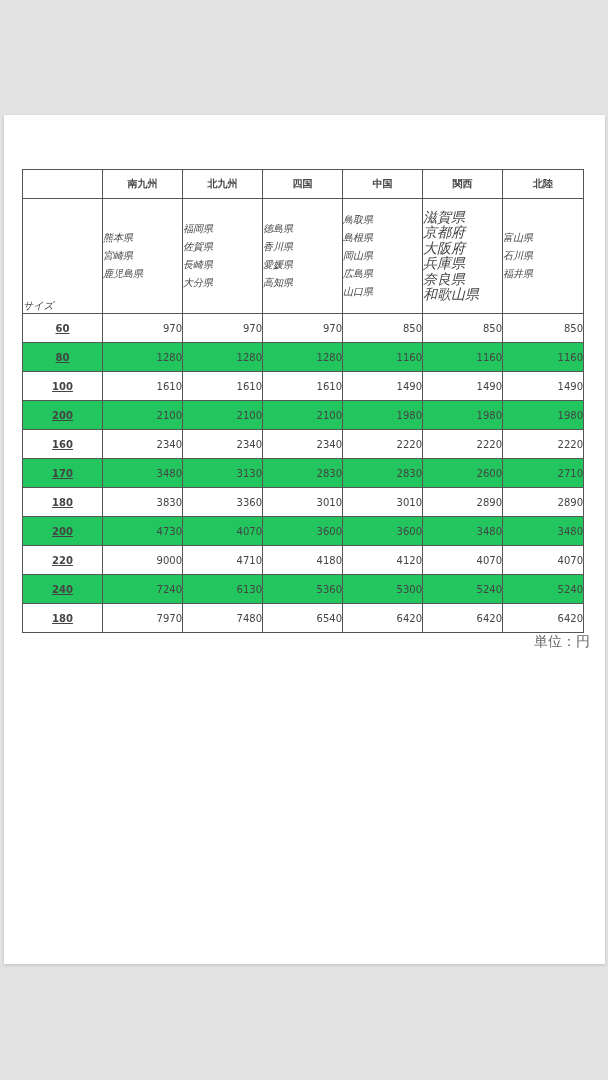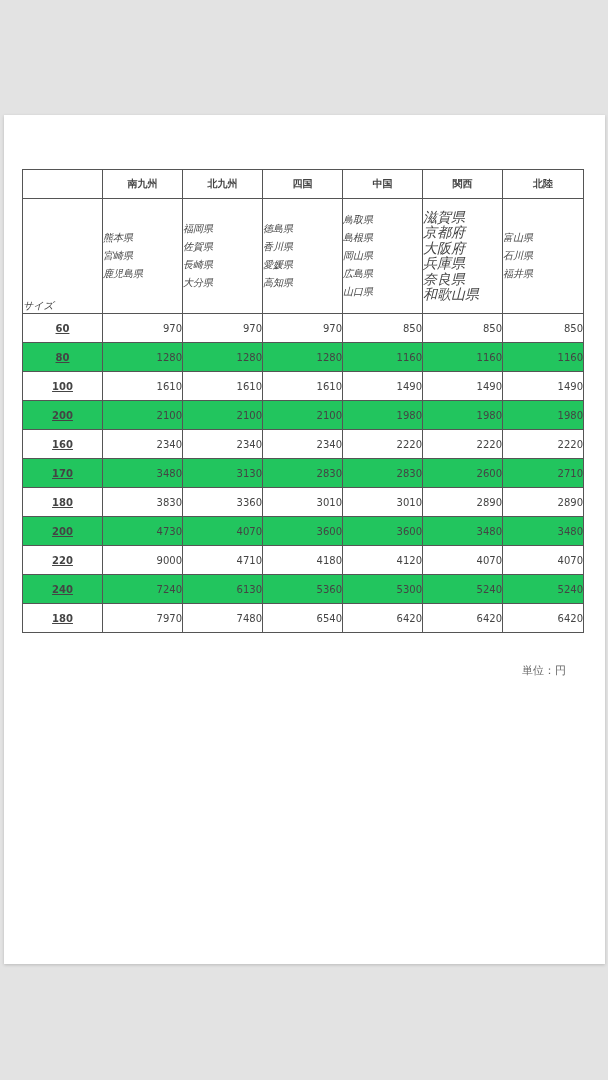--- a/index.html
+++ b/index.html
@@ -31,21 +31,21 @@
   }
   tr.data td { height:28px; }
   tr.data.shaded td { background:#22c55e; }
   td.size {
     text-align:center; font-weight:bold; color:#222; font-size:10.5px;text-decoration:underline;
   }
   td.price {
     text-align:right; padding-right:1px; color:#555; font-size:10px;
   }
   .unit {
-    position:absolute; left:518px; top:518px; font-size:11px; color:#666;margin-top:30px;
+    position:absolute; left:530px; top:518px; font-size:14px; color:#666;
   }
 </style>
 </head>
 <body>
 
 <div class="page">
   <table class="rates">
     <colgroup>
       <col style="width:80px">
         <col style="width:80px">

